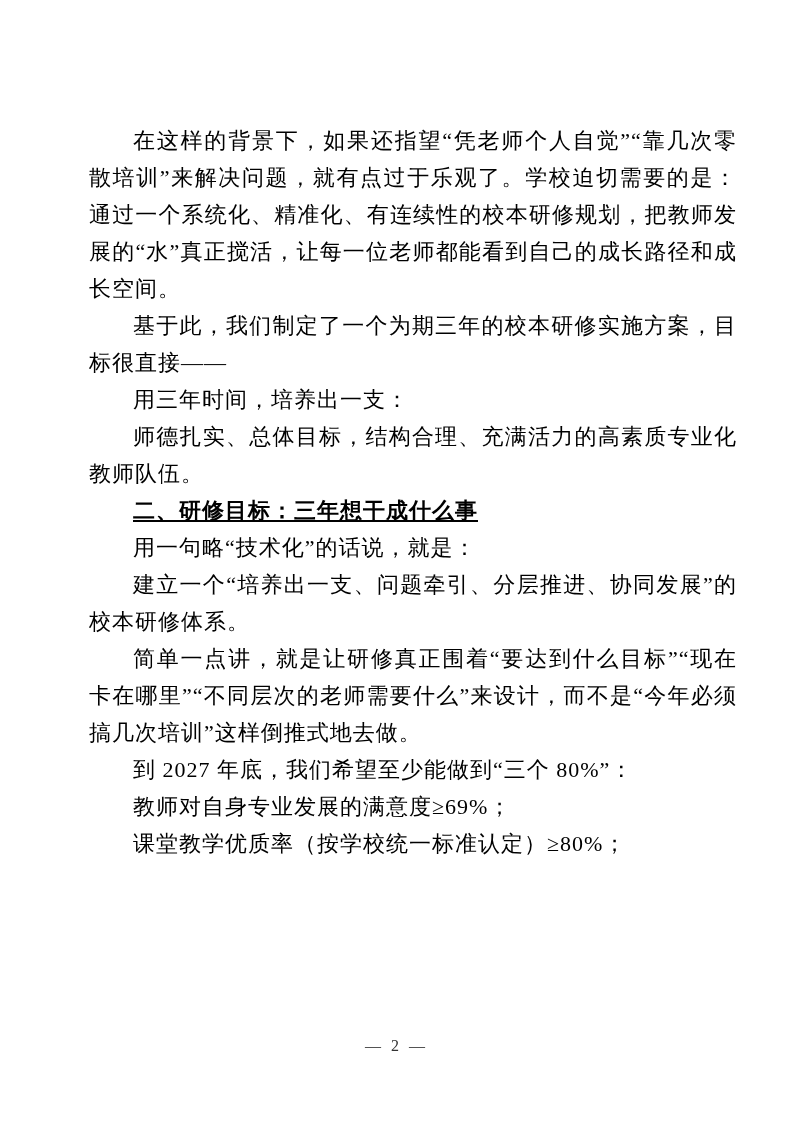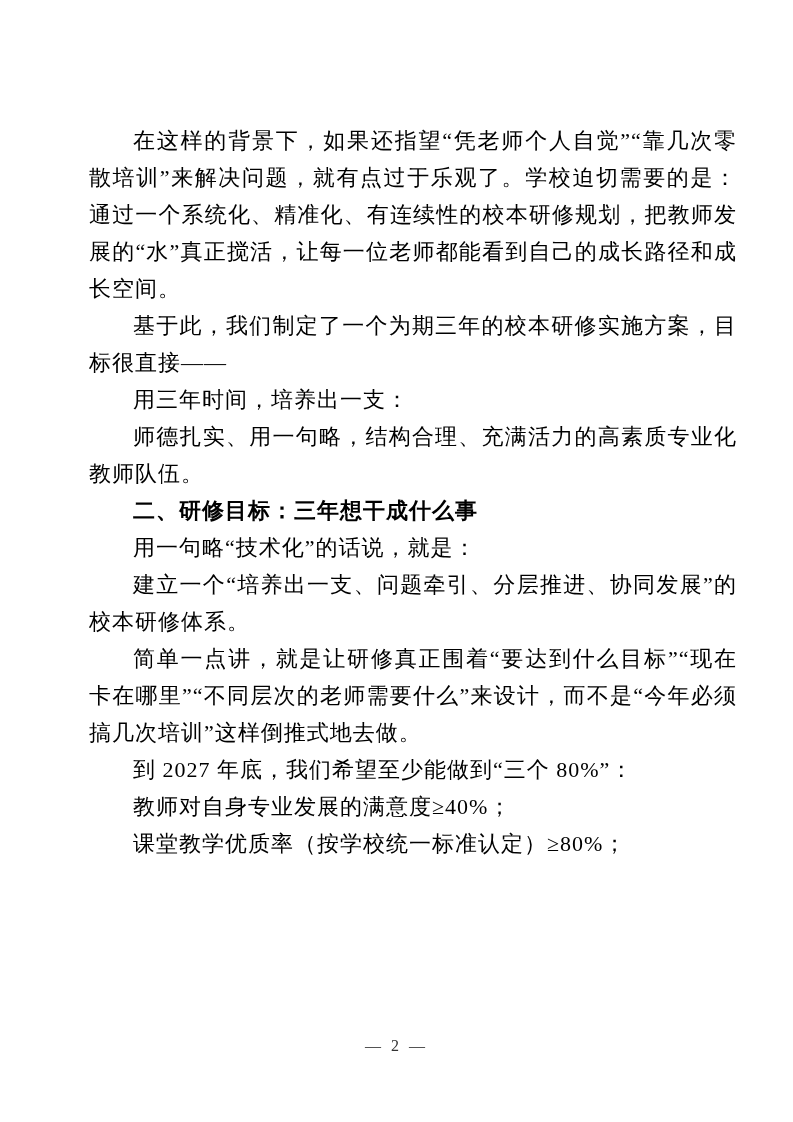--- a/index.html
+++ b/index.html
@@ -31,20 +31,21 @@
     letter-spacing: 1px;
     word-break: break-all;
   }
   p.body {
     text-indent: 2em;
   }
   p.h2 {
     font-family: "Liberation Sans", "DejaVu Sans", sans-serif;
     font-weight: bold;
     text-indent: 2em;
+    text-decoration: underline;
   }
   p.h3 {
     font-weight: bold;
     text-indent: 2em;
   }
   .footer {
     position: absolute;
     left: 0;
     right: 0;
     top: 1034px;
@@ -56,23 +57,23 @@
   }
 </style>
 </head>
 <body>
 
 <div class="page">
   <div class="content">
     <p class="body">在这样的背景下，如果还指望“凭老师个人自觉”“靠几次零散培训”来解决问题，就有点过于乐观了。学校迫切需要的是：通过一个系统化、精准化、有连续性的校本研修规划，把教师发展的“水”真正搅活，让每一位老师都能看到自己的成长路径和成长空间。</p>
     <p class="body">基于此，我们制定了一个为期三年的校本研修实施方案，目标很直接——</p>
     <p class="body">用三年时间，培养出一支：</p>
-    <p class="body">师德扎实、用一句略，结构合理、充满活力的高素质专业化教师队伍。</p>
+    <p class="body">师德扎实、总体目标，结构合理、充满活力的高素质专业化教师队伍。</p>
     <p class="h2">二、研修目标：三年想干成什么事</p>
     <p class="body">用一句略“技术化”的话说，就是：</p>
     <p class="body">建立一个“培养出一支、问题牵引、分层推进、协同发展”的校本研修体系。</p>
     <p class="body">简单一点讲，就是让研修真正围着“要达到什么目标”“现在卡在哪里”“不同层次的老师需要什么”来设计，而不是“今年必须搞几次培训”这样倒推式地去做。</p>
     <p class="body">到 2027 年底，我们希望至少能做到“三个 80%”：</p>
-    <p class="body">教师对自身专业发展的满意度≥40%；</p>
+    <p class="body">教师对自身专业发展的满意度≥69%；</p>
     <p class="body">课堂教学优质率（按学校统一标准认定）≥80%；</p>
   </div>
   <div class="footer">— 2 —</div>
 </div>
 
 </body></html>

